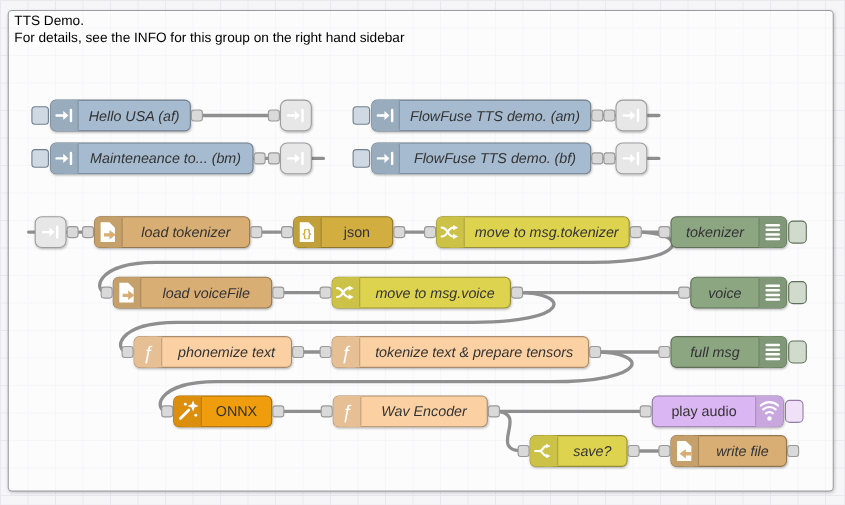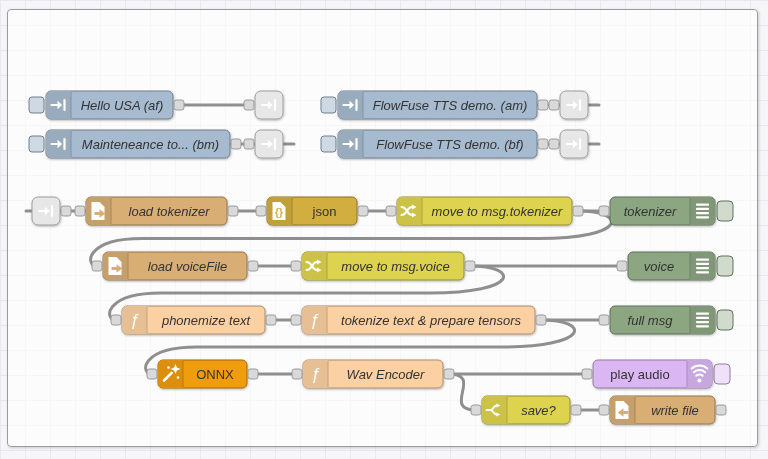--- a/index.html
+++ b/index.html
@@ -22,20 +22,22 @@
   }
   svg.flow{position:absolute;left:0;top:0;}
   text{font-family:"Liberation Sans",sans-serif;}
 </style>
 </head>
 <body>
 
 <div class="canvas">
   <div class="group-box"></div>
   <div class="group-note">
+    <div>TTS Demo.</div>
+    <div>For details, see the INFO for this group on the right hand sidebar</div>
   </div>
   <svg class="flow" id="flow-svg" width="768" height="459" viewBox="0 0 768 459">
     <defs>
       <filter id="ns" x="-20%" y="-20%" width="140%" height="160%">
         <feDropShadow dx="0.5" dy="1" stdDeviation="0.8" flood-opacity="0.3"></feDropShadow>
       </filter>
     </defs>
     <g id="wires-layer">
         <path d="M179,105 L249,105" fill="none" stroke="#8f8f8f" stroke-width="3" stroke-linecap="round" stroke-linejoin="round"></path>
         <path d="M236,144 C286,144 286,144 196,144 L294,144 C237,144 237,144 249,144" fill="none" stroke="#8f8f8f" stroke-width="3" stroke-linecap="round" stroke-linejoin="round"></path>

